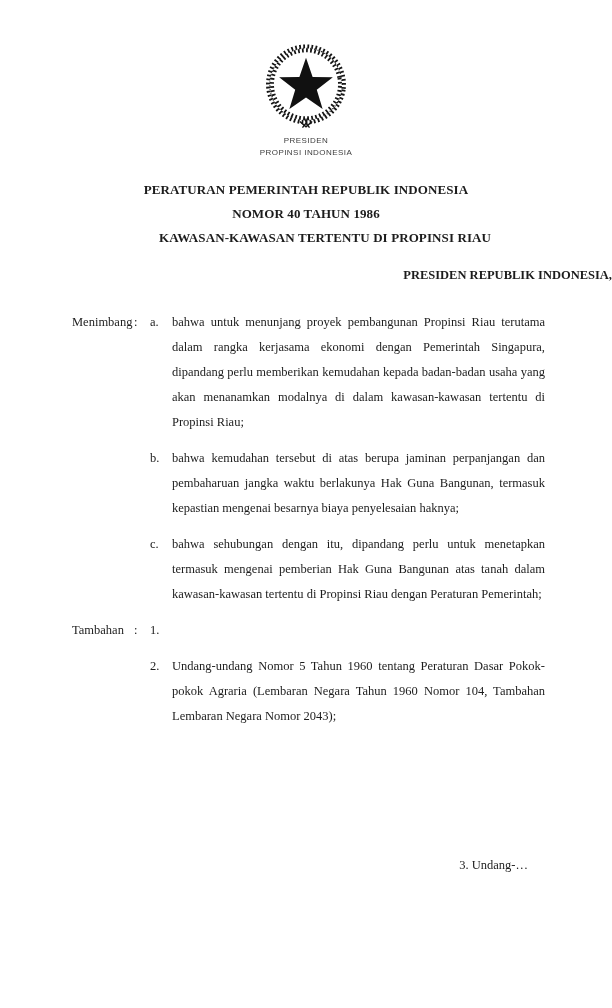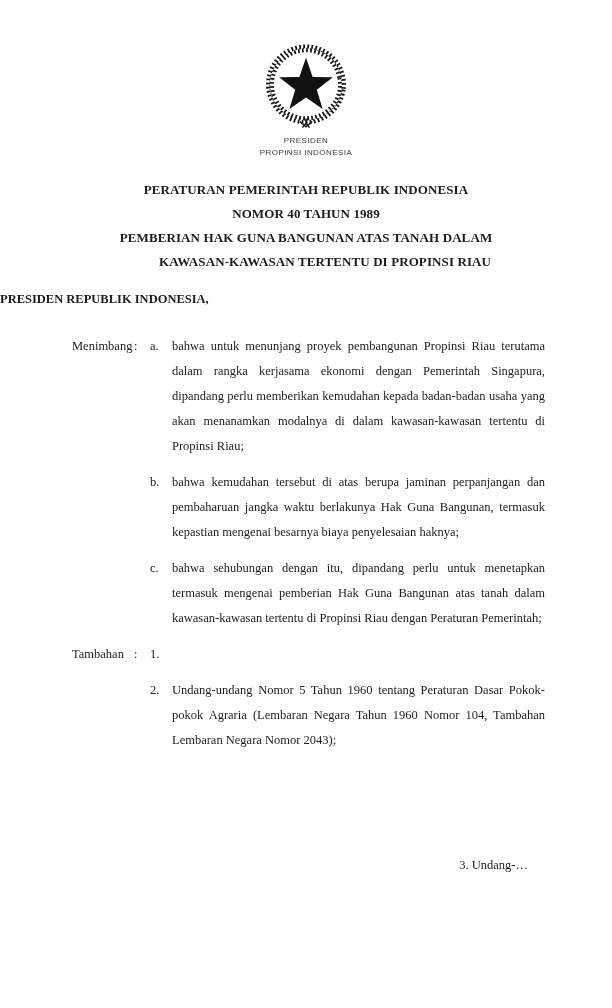--- a/index.html
+++ b/index.html
@@ -30,21 +30,21 @@
     margin-top: 20px;
     text-align: center;
     font-weight: bold;
     font-size: 13px;
     line-height: 24px;
     letter-spacing: 0.1px;
   }
   .title-line.shift { transform: translateX(19px); }
   .salutation {
     margin-top: 17px;
-    text-align: left;
+    text-align: right;
     font-weight: bold;
     font-size: 12.5px;
     line-height: 16px;
   }
   
   .clauses {
     margin-top: 27px;
     padding-left: 72px;
     padding-right: 67px;
     font-size: 12.5px;
@@ -91,22 +91,21 @@
       <polygon fill="#111111" points="60,20 67.5,41.6 90.4,42.1 72.2,56 78.8,77.9 60,64.8 41.2,77.9 47.8,56 29.6,42.1 52.5,41.6"></polygon>
     </svg>
     <div class="letterhead-caption">
       <div>PRESIDEN</div>
       <div>PROPINSI INDONESIA</div>
     </div>
   </header>
 
   <section class="title-block">
     <div class="title-line">PERATURAN PEMERINTAH REPUBLIK INDONESIA</div>
-    <div class="title-line">NOMOR 40 TAHUN 1989</div>
-    <div class="title-line">PEMBERIAN HAK GUNA BANGUNAN ATAS TANAH DALAM</div>
+    <div class="title-line">NOMOR 40 TAHUN 1986</div>
     <div class="title-line shift">KAWASAN-KAWASAN TERTENTU DI PROPINSI RIAU</div>
   </section>
 
   <div class="salutation">PRESIDEN REPUBLIK INDONESIA,</div>
 
   <section class="clauses">
 
     <div class="row">
       <div class="cell-label">Menimbang</div>
       <div class="cell-colon">:</div>

